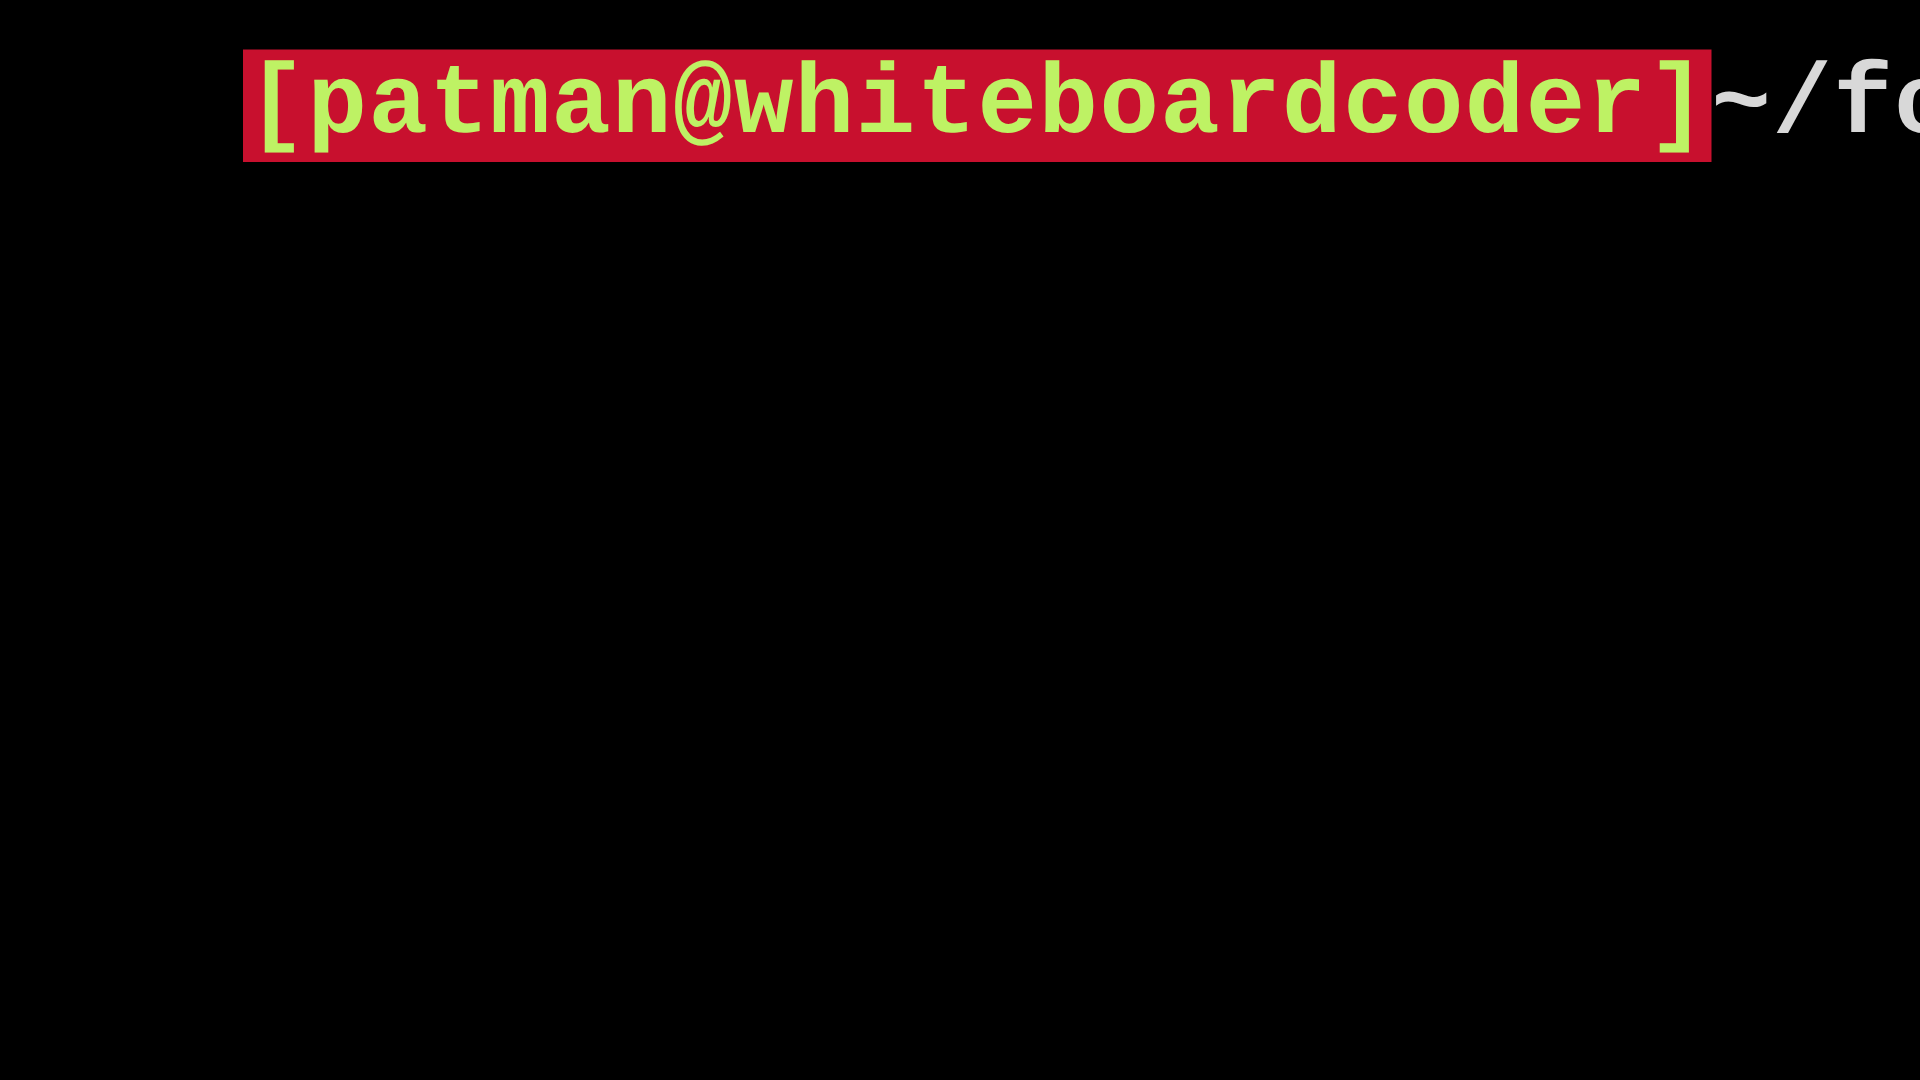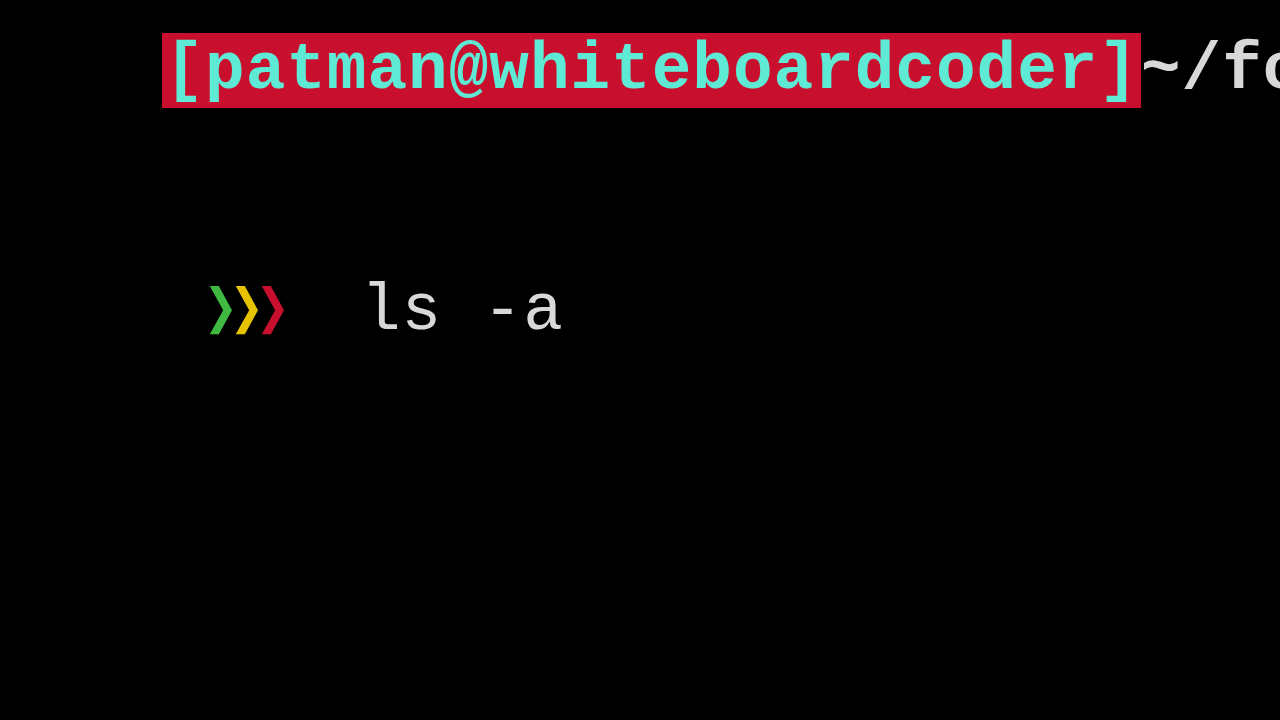--- a/index.html
+++ b/index.html
@@ -20,21 +20,21 @@
     letter-spacing: 1px;
   }
   .terminal {
     padding: 0;
   }
   .line {
     white-space: pre;
   }
   .prompt-highlight {
     background: #c8102e;
-    color: #5eead4;
+    color: #bef264;
     font-weight: bold;
     padding: 0 2px;
   }
   .path {
     color: #d8d8d8;
     font-weight: bold;
   }
   .chevron-row {
     display: inline-block;
     padding-left: 40px;
@@ -57,21 +57,18 @@
 </style>
 </head>
 <body>
 
 <div class="terminal">
 
   <div class="line" style="margin-top:-50px;">
     <span class="prompt-highlight">[patman@whiteboardcoder]</span><span class="path">~/fold</span>
   </div>
 
-  <div class="line">
-    <span class="chevron-row"><span class="chev chev-green">❯</span><span class="chev chev-yellow">❯</span><span class="chev chev-red">❯</span></span>  <span class="cmd">ls -a</span>
-  </div>
 
   <div class="row">
     
   </div>
 
 </div>
 
 </body></html>

